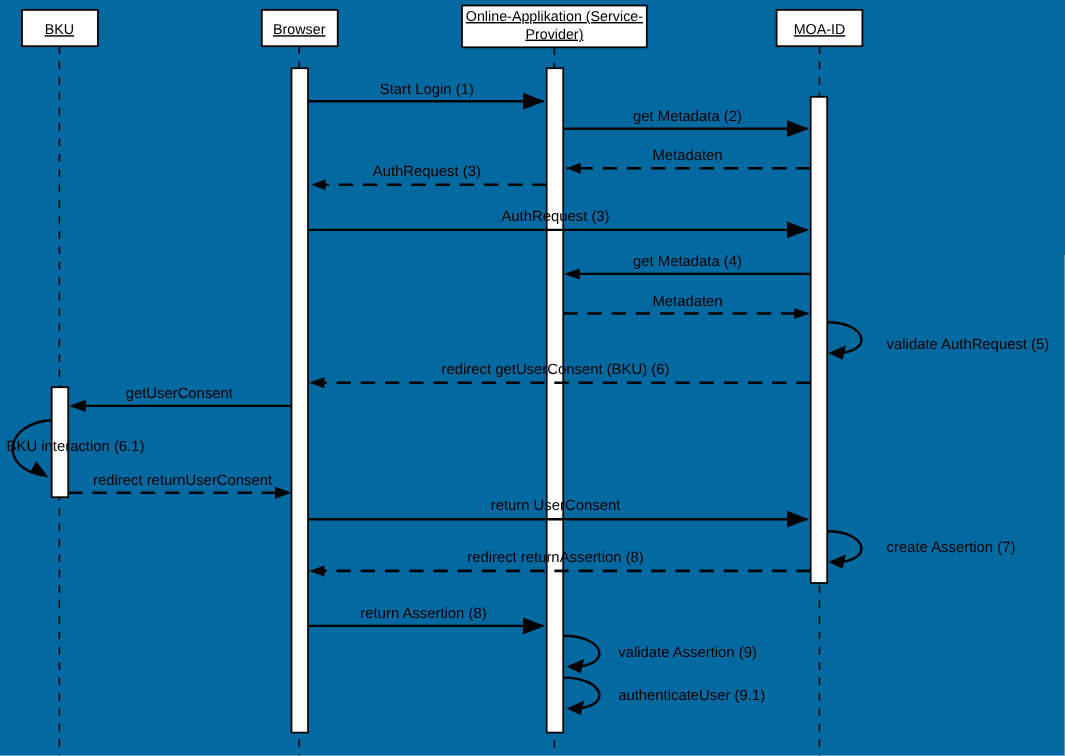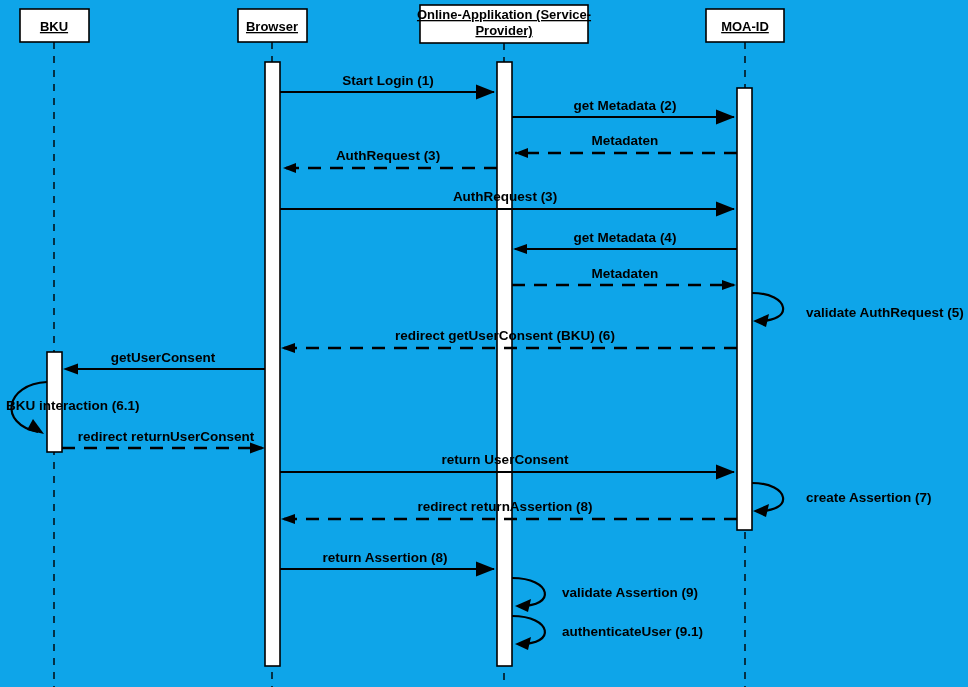--- a/index.html
+++ b/index.html
@@ -10,22 +10,21 @@
   body {
     width: 968px;
     height: 687px;
     font-family: "Liberation Sans", sans-serif;
     overflow: hidden;
   }
   #diagram-root {
     position: relative;
     width: 968px;
     height: 687px;
-    background: #0ea5e9;
-    font-weight: bold;
+    background: #0369a1;
   }
   svg#seq {
     display: block;
     width: 968px;
     height: 687px;
   }
   .lifeline-box {
     fill: #ffffff;
     stroke: #000000;
     stroke-width: 1.6;

